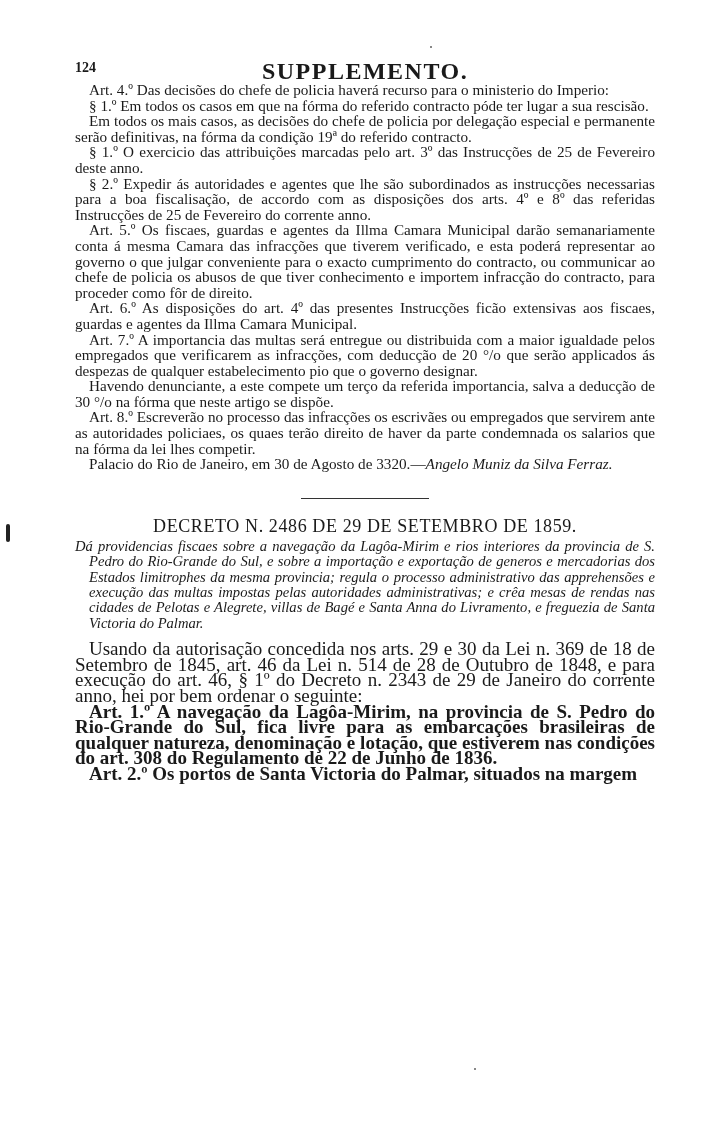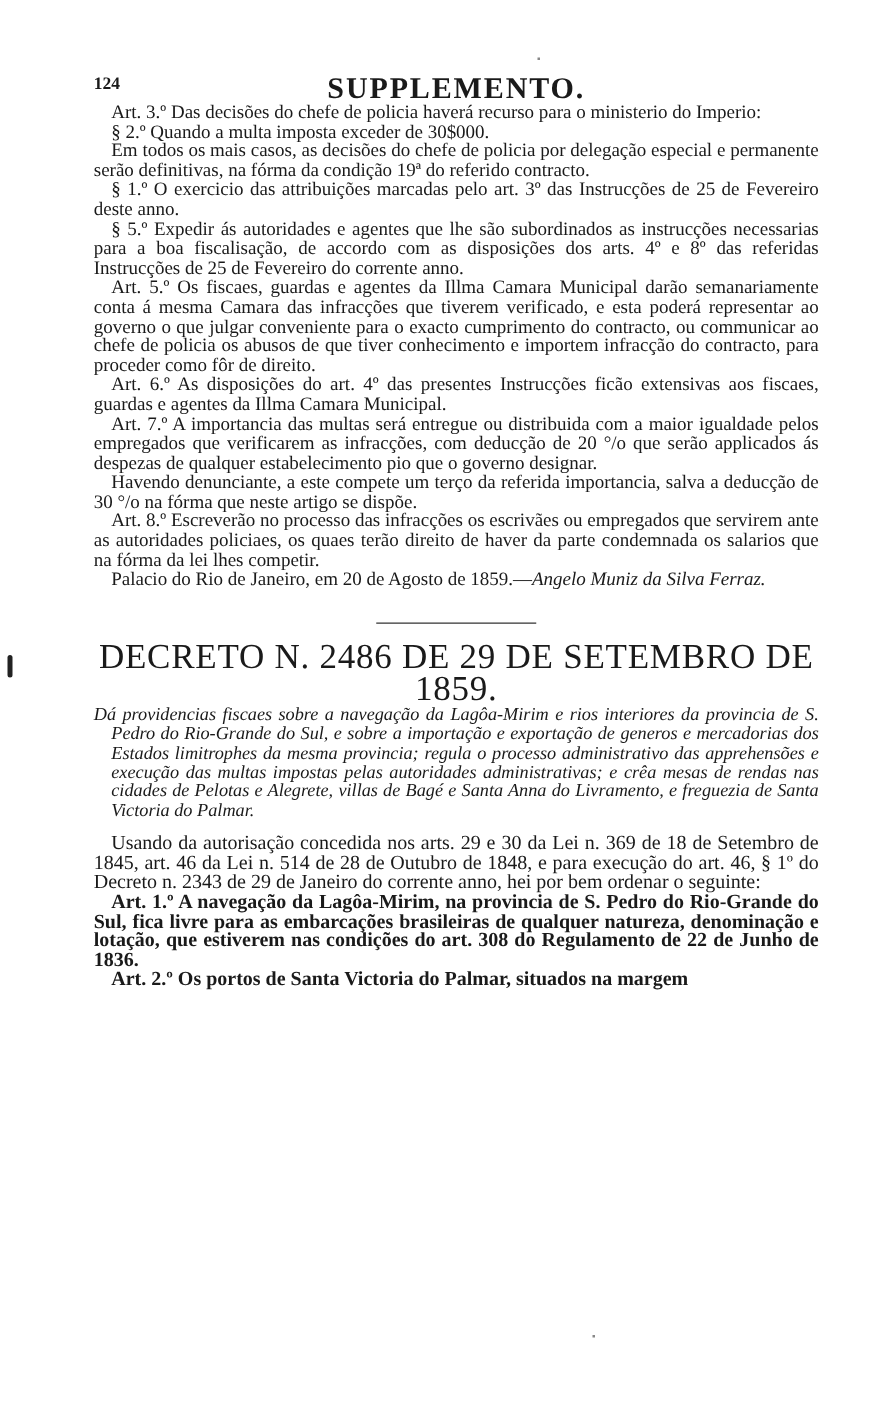--- a/index.html
+++ b/index.html
@@ -6,54 +6,54 @@
     body { width: 704px; height: 1127px; position: relative; overflow: hidden; color: #1a1a1a; }
     .page { position: absolute; left: 75px; top: 58px; width: 580px; font-family: "Liberation Serif", serif; }
     .header { position: relative; height: 24px; }
     .page-num { position: absolute; left: 0; top: 2px; font-weight: bold; font-size: 14px; }
     .running-title { position: absolute; left: 0; right: 0; top: 0; text-align: center; font-weight: bold; font-size: 24px; letter-spacing: 1.5px; }
     .body { font-size: 15.2px; line-height: 15.6px; text-align: justify; }
     .body p { margin: 0; text-indent: 14px; }
     .body p.noindent { text-indent: 0; }
     .body p.bold { font-weight: bold; }
     .rule { width: 128px; height: 0; border-top: 1.5px solid #333; margin: 26px auto 0 auto; }
-    .decree-title { text-align: center; font-size: 28px; letter-spacing: 0.6px; margin-top: 14px; line-height: 26px; }
+    .decree-title { text-align: center; font-size: 18px; letter-spacing: 0.6px; margin-top: 14px; line-height: 26px; }
     .summary { font-style: italic; font-size: 14.6px; line-height: 15.4px; text-align: justify; margin-top: 0; padding-left: 14px; text-indent: -14px; }
-    .decree-body { margin-top: 10px; font-size: 16px; line-height: 15.6px; text-align: justify; }
+    .decree-body { margin-top: 10px; font-size: 19px; line-height: 15.6px; text-align: justify; }
     .decree-body p { margin: 0; text-indent: 14px; }
     .decree-body p.bold { font-weight: bold; }
     .sig { font-style: italic; }
     .edge-mark { position: absolute; left: 6px; top: 524px; width: 4px; height: 18px; background: #222; border-radius: 2px; }
     .speck { position: absolute; width: 2px; height: 2px; background: #888; }
   </style>
 </head>
 <body>
 
 <div class="edge-mark"></div>
 <div class="speck" style="left:430px;top:46px;"></div>
 <div class="speck" style="left:474px;top:1068px;"></div>
 
 <div class="page">
   <div class="header">
     <span class="page-num">124</span>
     <span class="running-title">SUPPLEMENTO.</span>
   </div>
 
   <div class="body">
-    <p>Art. 3.º Das decisões do chefe de policia haverá recurso para o ministerio do Imperio:</p>
-    <p>§ 2.º Quando a multa imposta exceder de 30$000.</p>
+    <p>Art. 4.º Das decisões do chefe de policia haverá recurso para o ministerio do Imperio:</p>
+    <p>§ 1.º Em todos os casos em que na fórma do referido contracto póde ter lugar a sua rescisão.</p>
     <p>Em todos os mais casos, as decisões do chefe de policia por delegação especial e permanente serão definitivas, na fórma da condição 19ª do referido contracto.</p>
     <p>§ 1.º O exercicio das attribuições marcadas pelo art. 3º das Instrucções de 25 de Fevereiro deste anno.</p>
-    <p>§ 5.º Expedir ás autoridades e agentes que lhe são subordinados as instrucções necessarias para a boa fiscalisação, de accordo com as disposições dos arts. 4º e 8º das referidas Instrucções de 25 de Fevereiro do corrente anno.</p>
+    <p>§ 2.º Expedir ás autoridades e agentes que lhe são subordinados as instrucções necessarias para a boa fiscalisação, de accordo com as disposições dos arts. 4º e 8º das referidas Instrucções de 25 de Fevereiro do corrente anno.</p>
     <p>Art. 5.º Os fiscaes, guardas e agentes da Illma Camara Municipal darão semanariamente conta á mesma Camara das infracções que tiverem verificado, e esta poderá representar ao governo o que julgar conveniente para o exacto cumprimento do contracto, ou communicar ao chefe de policia os abusos de que tiver conhecimento e importem infracção do contracto, para proceder como fôr de direito.</p>
     <p>Art. 6.º As disposições do art. 4º das presentes Instrucções ficão extensivas aos fiscaes, guardas e agentes da Illma Camara Municipal.</p>
     <p>Art. 7.º A importancia das multas será entregue ou distribuida com a maior igualdade pelos empregados que verificarem as infracções, com deducção de 20 °/o que serão applicados ás despezas de qualquer estabelecimento pio que o governo designar.</p>
     <p>Havendo denunciante, a este compete um terço da referida importancia, salva a deducção de 30 °/o na fórma que neste artigo se dispõe.</p>
     <p>Art. 8.º Escreverão no processo das infracções os escrivães ou empregados que servirem ante as autoridades policiaes, os quaes terão direito de haver da parte condemnada os salarios que na fórma da lei lhes competir.</p>
-    <p><span>Palacio do Rio de Janeiro, em 20 de Agosto de 1859.—</span><span class="sig">Angelo Muniz da Silva Ferraz.</span></p>
+    <p><span>Palacio do Rio de Janeiro, em 30 de Agosto de 3320.—</span><span class="sig">Angelo Muniz da Silva Ferraz.</span></p>
   </div>
 
   <div class="rule"></div>
 
   <div class="decree-title">DECRETO N. 2486 DE 29 DE SETEMBRO DE 1859.</div>
 
   <div class="summary">Dá providencias fiscaes sobre a navegação da Lagôa-Mirim e rios interiores da provincia de S. Pedro do Rio-Grande do Sul, e sobre a importação e exportação de generos e mercadorias dos Estados limitrophes da mesma provincia; regula o processo administrativo das apprehensões e execução das multas impostas pelas autoridades administrativas; e crêa mesas de rendas nas cidades de Pelotas e Alegrete, villas de Bagé e Santa Anna do Livramento, e freguezia de Santa Victoria do Palmar.</div>
 
   <div class="decree-body">
     <p>Usando da autorisação concedida nos arts. 29 e 30 da Lei n. 369 de 18 de Setembro de 1845, art. 46 da Lei n. 514 de 28 de Outubro de 1848, e para execução do art. 46, § 1º do Decreto n. 2343 de 29 de Janeiro do corrente anno, hei por bem ordenar o seguinte:</p>

